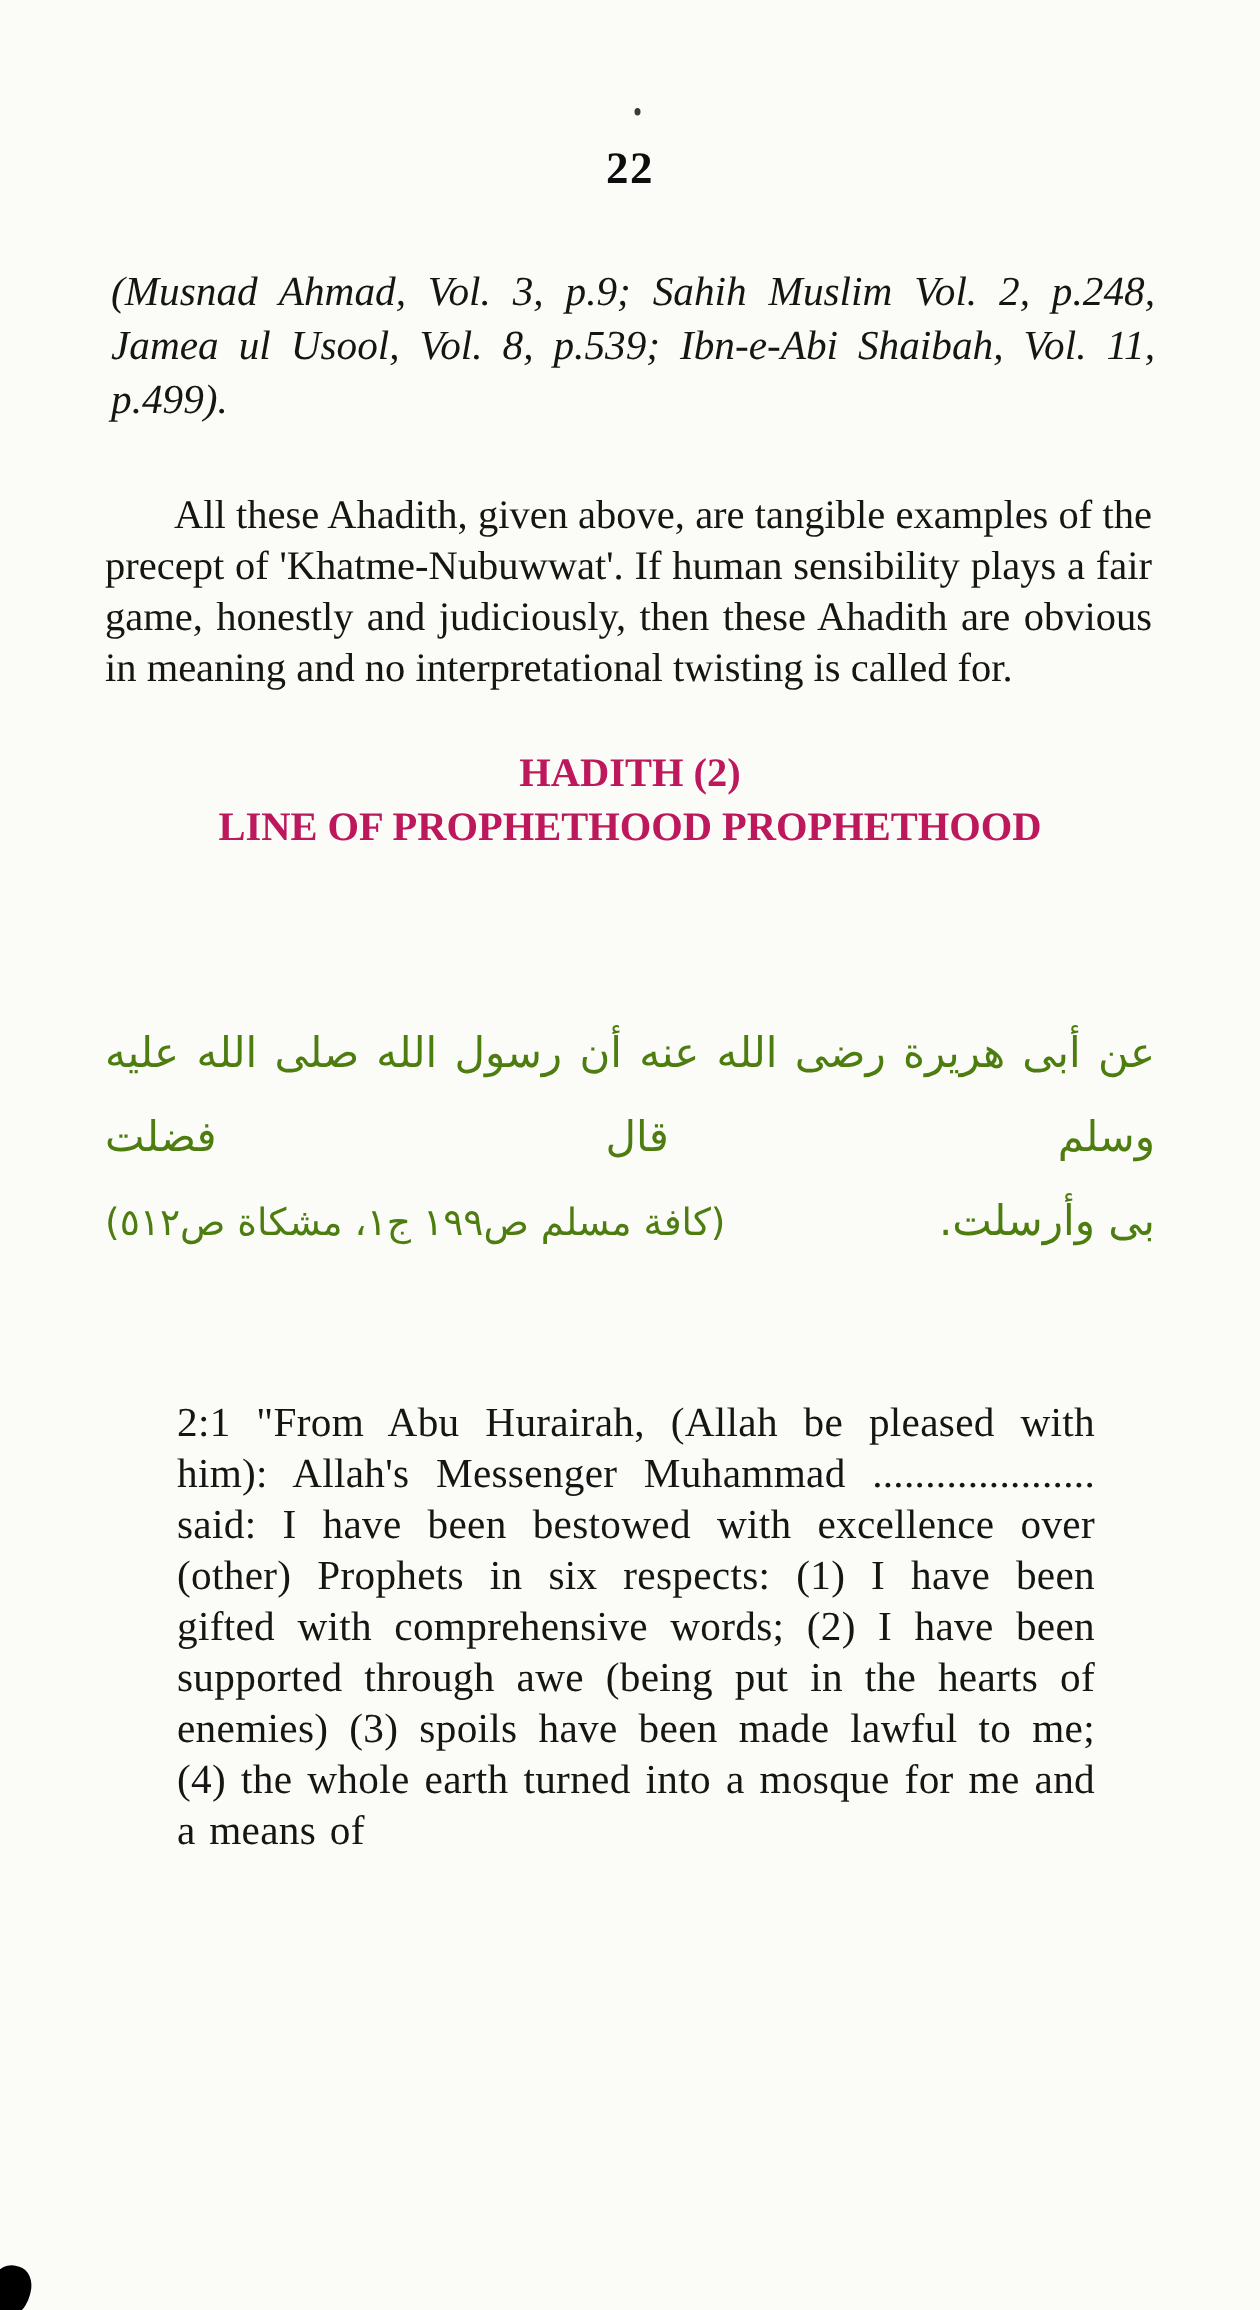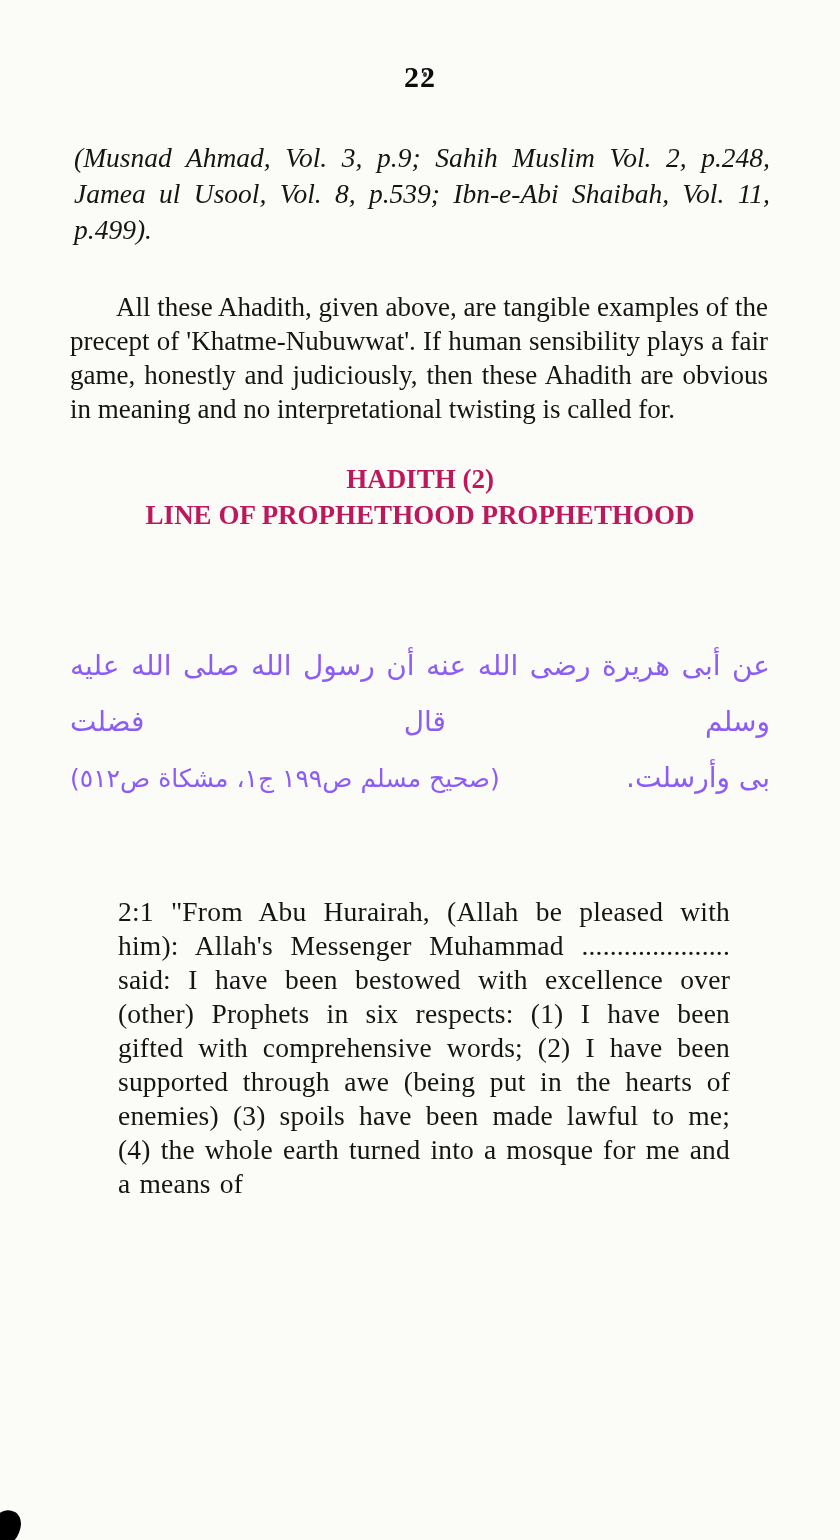--- a/index.html
+++ b/index.html
@@ -5,21 +5,21 @@
   html, body {
     margin: 0;
     padding: 0;
     background: #fbfbf8;
   }
   .page {
     position: relative;
     width: 840px;
     height: 1540px;
     box-sizing: border-box;
-    padding: 60px 70px 0 70px;
+    padding: 96px 70px 0 70px;
     background: #fbfbf8;
     color: #161514;
     font-family: "Liberation Serif", "DejaVu Serif", serif;
     overflow: hidden;
   }
   .page-number {
     text-align: center;
     font-size: 30px;
     font-weight: bold;
     letter-spacing: 1px;
@@ -51,21 +51,21 @@
     font-size: 27px;
     font-weight: bold;
     line-height: 1.33;
     color: #be185d;
   }
   .arabic-block {
     margin-top: 104px;
     direction: rtl;
     font-family: "DejaVu Sans", sans-serif;
     font-size: 28px;
-    color: #8b5cf6;
+    color: #4d7c0f;
   }
   .arabic-line {
     line-height: 56px;
     text-align: justify;
     text-align-last: justify;
   }
   .arabic-last {
     display: flex;
     justify-content: space-between;
     align-items: baseline;
@@ -119,21 +119,21 @@
 
   <div class="heading">
     <div>HADITH (2)</div>
     <div>LINE OF PROPHETHOOD PROPHETHOOD</div>
   </div>
 
   <div class="arabic-block">
     <div class="arabic-line">عن أبى هريرة رضى الله عنه أن رسول الله صلى الله عليه وسلم قال فضلت</div>
     <div class="arabic-last">
       <span>بى وأرسلت.</span>
-      <span class="arabic-ref">(صحيح مسلم ص١٩٩ ج١، مشكاة ص٥١٢)</span>
+      <span class="arabic-ref">(كافة مسلم ص١٩٩ ج١، مشكاة ص٥١٢)</span>
     </div>
   </div>
 
   <p class="quote-hadith">2:1  "From Abu Hurairah, (Allah be pleased with him): Allah's Messenger Muhammad ..................... said: I have been bestowed with excellence over (other) Prophets in six respects: (1) I have been gifted with comprehensive words; (2) I have been supported through awe (being put in the hearts of enemies) (3) spoils have been made lawful to me; (4) the whole earth turned into a mosque for me and a means of</p>
 
   <div class="ink-blob"></div>
 
 </div>
 
 </body></html>

